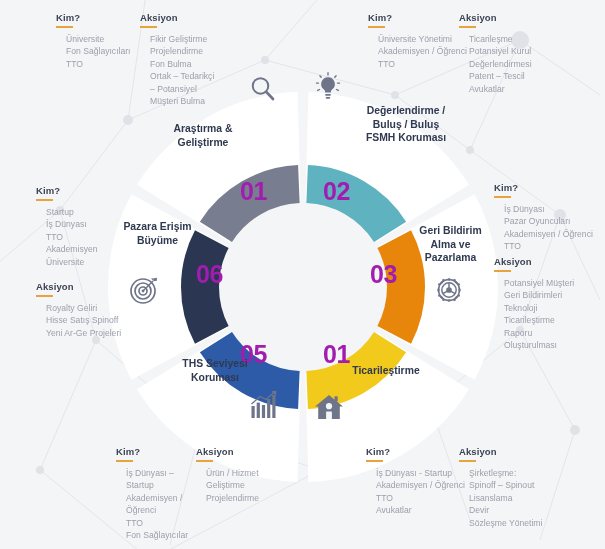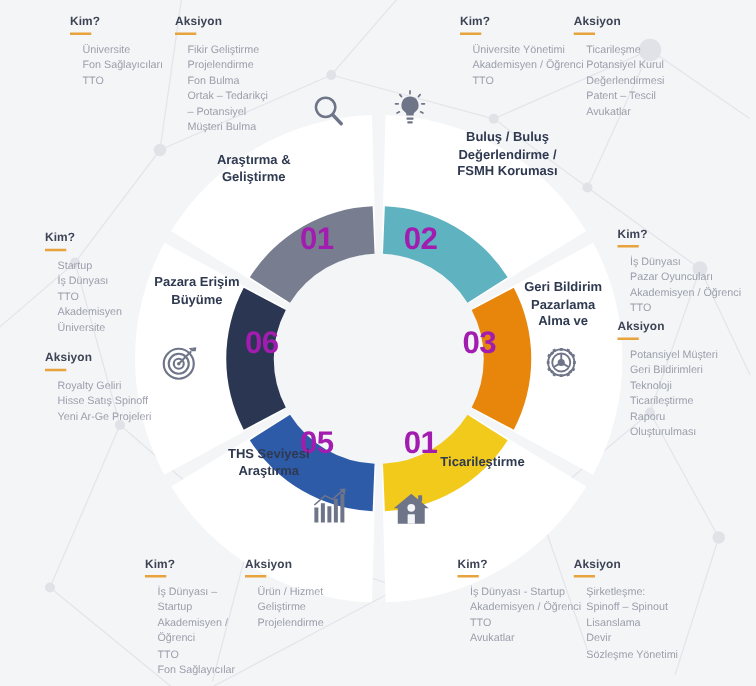--- a/index.html
+++ b/index.html
@@ -169,35 +169,35 @@
     <div class="seg-num" style="left:262px; top:168px;">03</div>
     <div class="seg-num" style="left:215px; top:248px;">01</div>
     <div class="seg-num" style="left:132px; top:248px;">05</div>
     <div class="seg-num" style="left:88px; top:168px;">06</div>
 
     <div class="petal-label" style="left:35px; top:30px;">
       <div>Araştırma &amp;</div>
       <div>Geliştirme</div>
     </div>
     <div class="petal-label" style="left:228px; top:12px; width:140px;">
+      <div>Değerlendirme /</div>
       <div>Buluş / Buluş</div>
-      <div>Değerlendirme /</div>
       <div>FSMH Koruması</div>
     </div>
     <div class="petal-label" style="left:290px; top:132px; width:105px;">
       <div>Geri Bildirim</div>
+      <div>Alma ve</div>
       <div>Pazarlama</div>
-      <div>Alma ve</div>
     </div>
     <div class="petal-label" style="left:218px; top:272px;">
       <div>Ticarileştirme</div>
     </div>
     <div class="petal-label" style="left:47px; top:265px;">
       <div>THS Seviyesi</div>
-      <div>Araştırma</div>
+      <div>Koruması</div>
     </div>
     <div class="petal-label" style="left:-3px; top:128px; width:105px;">
       <div>Pazara Erişim</div>
       <div>Büyüme</div>
     </div>
 
     <div class="petal-icon" style="left:140px; top:-18px;">
       <svg width="30" height="30" viewBox="0 0 24 24" fill="none" stroke="#6f7589" stroke-width="1.6">
         <circle cx="10" cy="9.5" r="6.2"></circle>
         <line x1="14.6" y1="14.3" x2="20" y2="20" stroke-width="2.2" stroke-linecap="round"></line>

